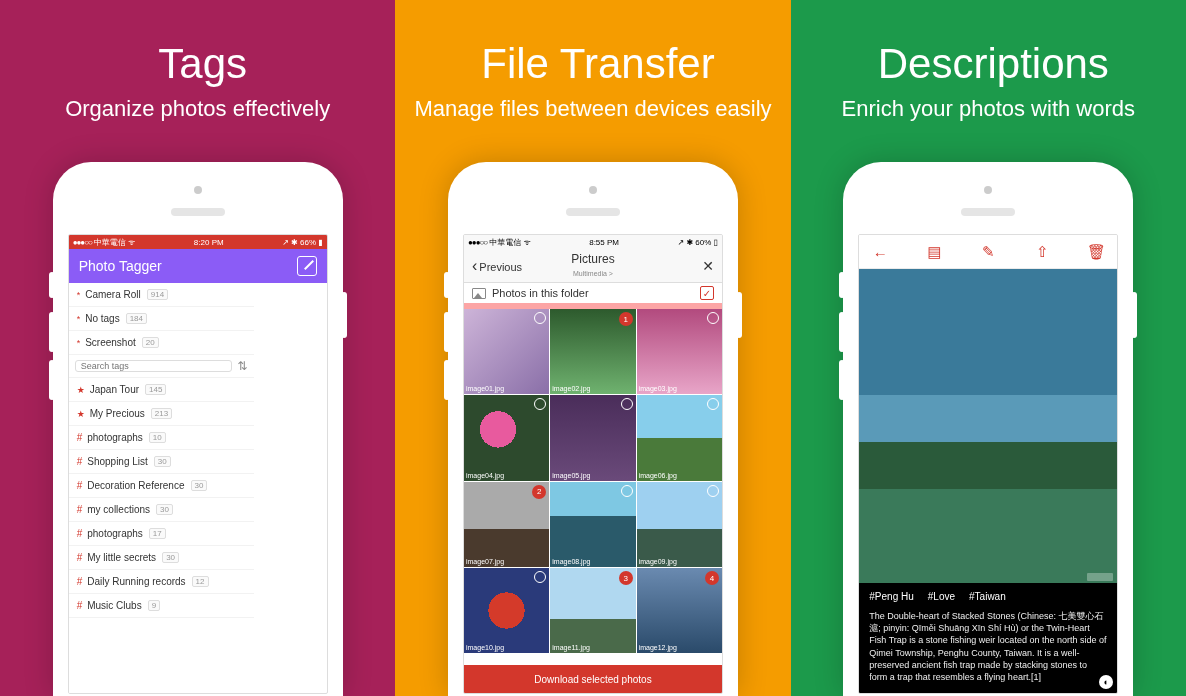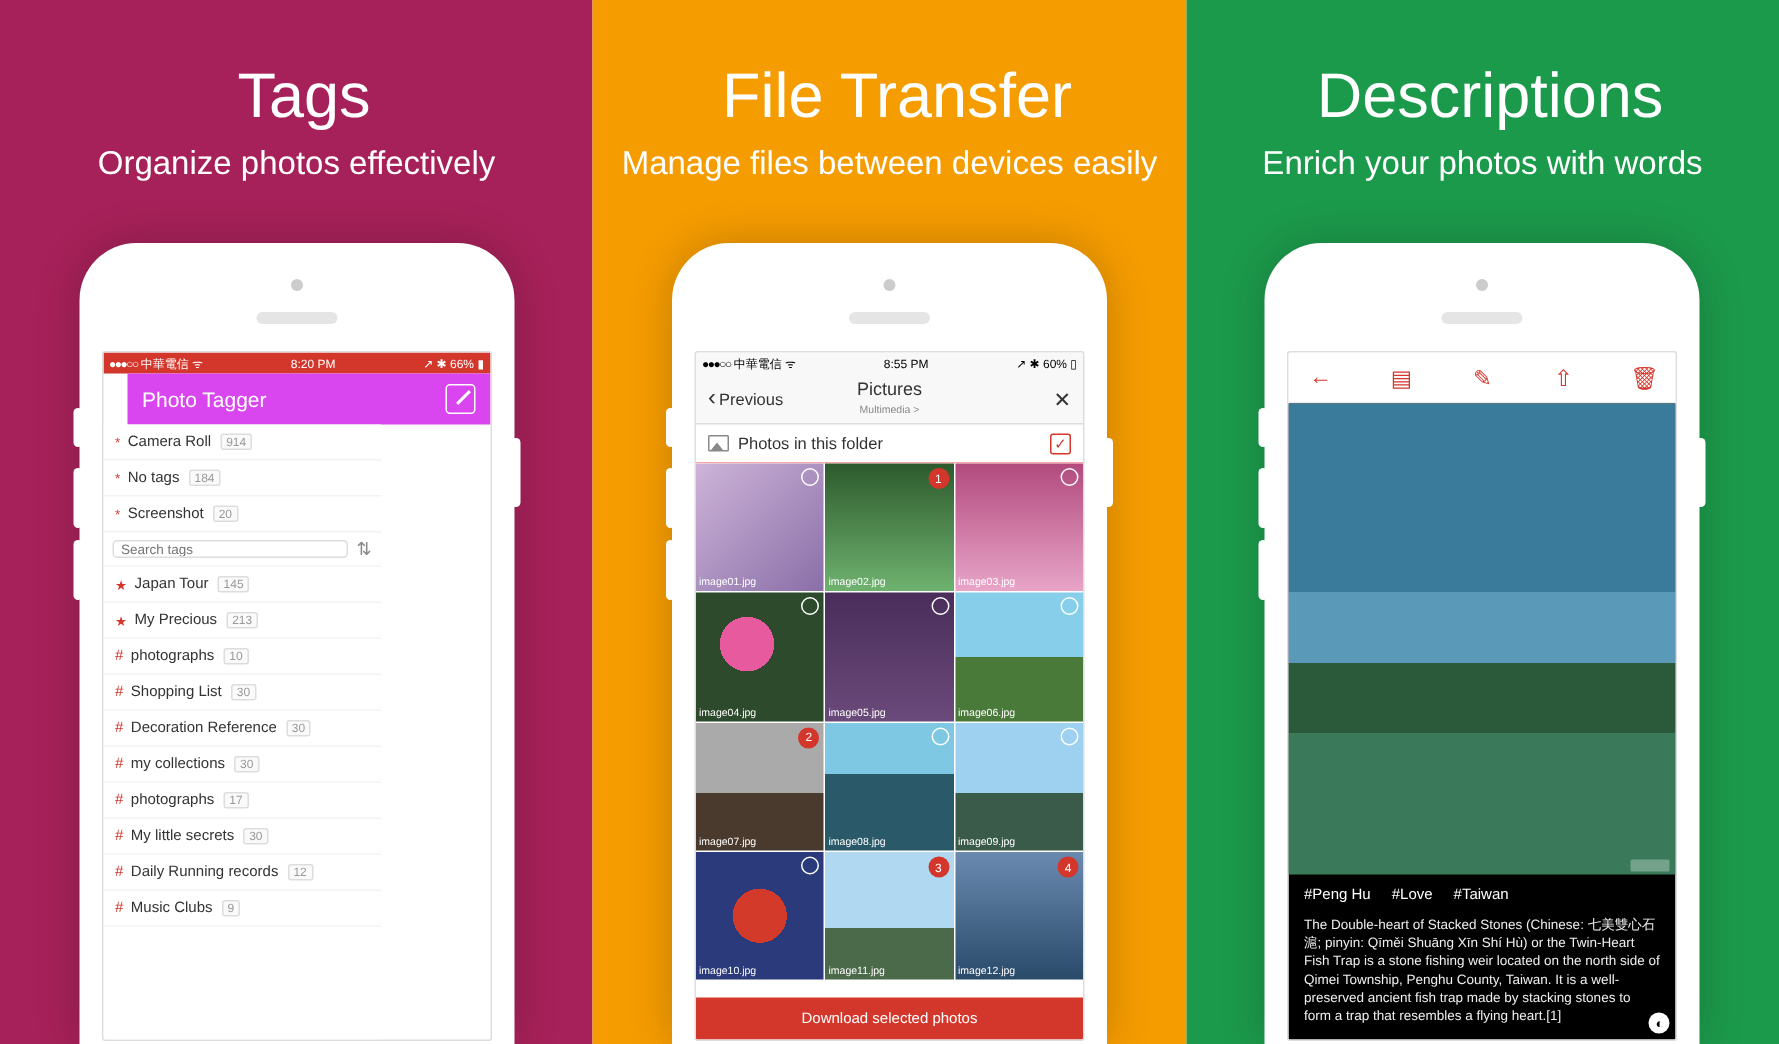--- a/index.html
+++ b/index.html
@@ -18,21 +18,21 @@
 .side-btn.l1 { left: -4px; top: 110px; width: 6px; height: 26px; }
 .side-btn.l2 { left: -4px; top: 150px; width: 6px; height: 40px; }
 .side-btn.l3 { left: -4px; top: 198px; width: 6px; height: 40px; }
 .side-btn.r1 { right: -4px; top: 130px; width: 6px; height: 46px; }
 
 .screen { width: 260px; height: 460px; background: #fff; border: 1px solid #ddd; border-radius: 2px; overflow: hidden; position: relative; font-size: 10px; }
 
 
 .status { height: 14px; background: #d3372c; color: #fff; display: flex; justify-content: space-between; align-items: center; padding: 0 4px; font-size: 8px; }
 .status .dots::before { content: "●●●○○"; letter-spacing: -1px; margin-right: 2px; }
-.navbar1 { height: 34px; background: #d946ef; color: #fff; display: flex; align-items: center; justify-content: space-between; padding: 0 10px; font-size: 14px; font-weight: 500; margin-left: 16px; }
+.navbar1 { height: 34px; background: #8b5cf6; color: #fff; display: flex; align-items: center; justify-content: space-between; padding: 0 10px; font-size: 14px; font-weight: 500; }
 .edit-icon { width: 20px; height: 20px; border: 1.5px solid #fff; border-radius: 3px; position: relative; }
 .edit-icon::after { content: ""; position: absolute; width: 12px; height: 2px; background: #fff; transform: rotate(-45deg); top: 7px; left: 5px; }
 .s1-body { display: flex; height: calc(100% - 48px); }
 .sidebar { width: 185px; background: #fff; overflow: hidden; }
 .tag-row { display: flex; align-items: center; padding: 6px 8px; border-bottom: 1px solid #f2f2f2; font-size: 10px; color: #333; }
 .tag-row .star { color: #d3372c; margin-right: 5px; font-size: 9px; }
 .tag-row .hash { color: #d3372c; margin-right: 5px; font-size: 10px; }
 .badge { margin-left: 6px; font-size: 8px; padding: 0 3px; border: 1px solid #ddd; border-radius: 2px; color: #999; background: #fafafa; }
 .search-tags { display: flex; align-items: center; padding: 4px 6px; border-bottom: 1px solid #f2f2f2; }
 .search-tags input { flex: 1; border: 1px solid #ddd; border-radius: 3px; padding: 0 5px; font-size: 9px; color: #aaa; }
@@ -44,21 +44,21 @@
 
 
 .status2 { height: 14px; background: #f8f8f8; color: #000; display: flex; justify-content: space-between; align-items: center; padding: 0 4px; font-size: 8px; }
 .status2 .dots::before { content: "●●●○○"; letter-spacing: -1px; margin-right: 2px; }
 .nav2 { height: 34px; background: #f8f8f8; border-bottom: 1px solid #ddd; display: flex; align-items: center; justify-content: space-between; padding: 0 8px; font-size: 11px; color: #333; position: relative; }
 .nav2 .center { position: absolute; left: 0; right: 0; text-align: center; pointer-events: none; line-height: 1.1; }
 .nav2 .center .big { font-size: 12px; display: block; }
 .nav2 .center .sm { font-size: 7px; color: #888; }
 .back-arrow { color: #333; font-size: 16px; margin-right: 2px; }
 .close-x { color: #333; font-size: 14px; }
-.folder-bar { height: 26px; border-bottom: 1px solid #fca5a5; display: flex; align-items: center; justify-content: space-between; padding: 0 8px; font-size: 11px; color: #333; }
+.folder-bar { height: 26px; border-bottom: 6px solid #fca5a5; display: flex; align-items: center; justify-content: space-between; padding: 0 8px; font-size: 11px; color: #333; }
 .folder-bar .l { display: flex; align-items: center; gap: 6px; }
 .pic-icon { width: 14px; height: 11px; border: 1px solid #888; border-radius: 1px; position: relative; }
 .pic-icon::after { content: ""; position: absolute; bottom: 0; left: 1px; border-left: 4px solid transparent; border-right: 4px solid transparent; border-bottom: 5px solid #888; }
 .check-sq { width: 14px; height: 14px; border: 1.5px solid #d3372c; border-radius: 2px; color: #d3372c; display: flex; align-items: center; justify-content: center; font-size: 10px; }
 .grid3 { display: grid; grid-template-columns: repeat(3, 1fr); gap: 1px; background: #fff; }
 .thumb { aspect-ratio: 1/1; position: relative; display: flex; align-items: flex-end; font-size: 7px; color: #fff; padding: 2px; overflow: hidden; }
 .thumb .sel { position: absolute; top: 3px; right: 3px; width: 12px; height: 12px; border: 1.5px solid #fff; border-radius: 50%; }
 .thumb .num { position: absolute; top: 3px; right: 3px; width: 14px; height: 14px; border-radius: 50%; background: #d3372c; color: #fff; font-size: 8px; display: flex; align-items: center; justify-content: center; }
 .t1{background:linear-gradient(135deg,#cdb4d8,#8a6fa8);} .t2{background:linear-gradient(#2d5a2d,#6fb26f);} .t3{background:linear-gradient(#b24a7e,#e8a5c8);}
 .t4{background:radial-gradient(circle at 40% 40%,#e85a9e 0 25%,#2d4a2d 25%);} .t5{background:linear-gradient(#4a2d5a,#6a4a7a);} .t6{background:linear-gradient(#87ceeb 50%,#4a7a3a 50%);}

